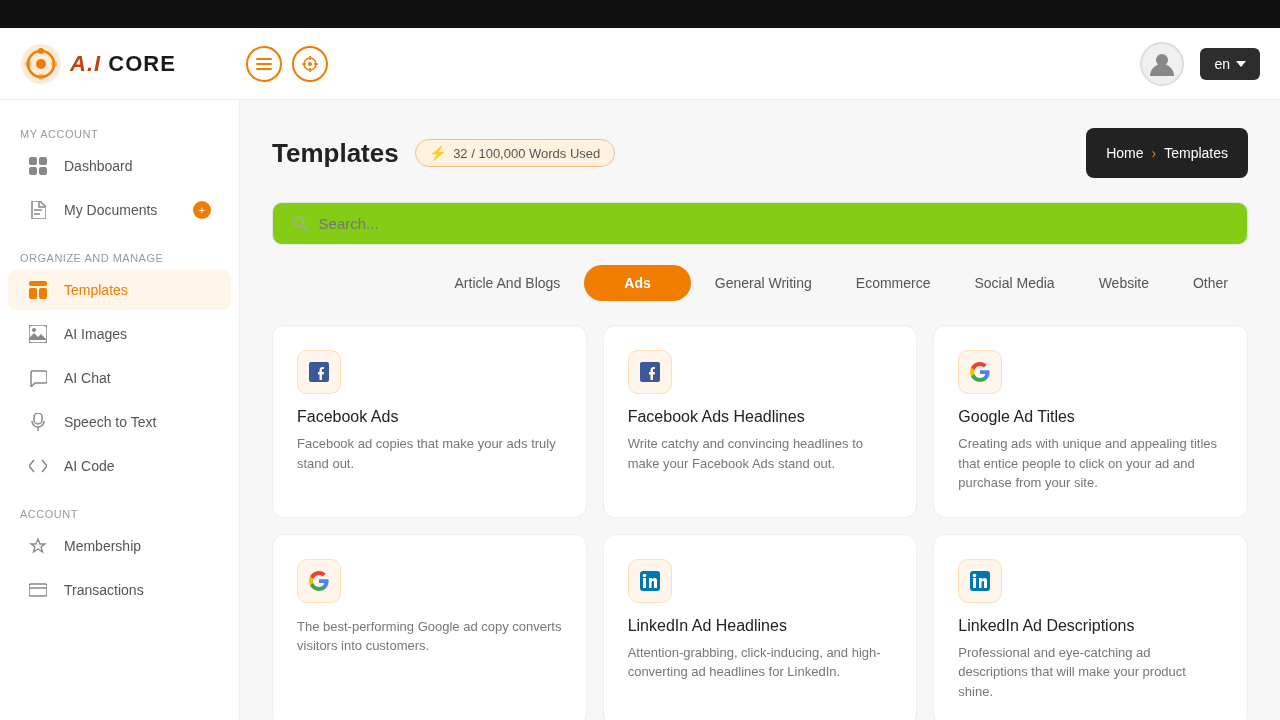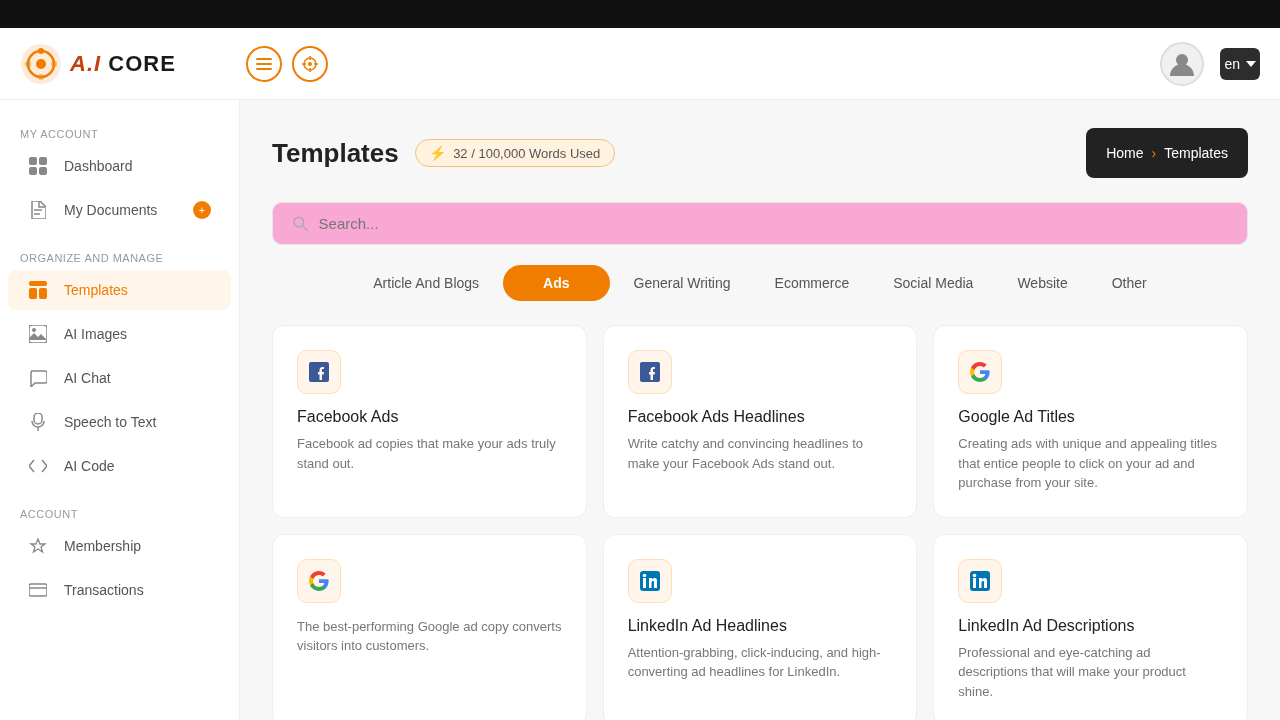--- a/index.html
+++ b/index.html
@@ -11,21 +11,21 @@
     
     .header { background: #fff; height: 72px; display: flex; align-items: center; padding: 0 20px; border-bottom: 1px solid #eee; flex-shrink: 0; gap: 16px; }
     .logo-area { display: flex; align-items: center; gap: 8px; width: 210px; }
     .logo-icon { width: 42px; height: 42px; }
     .logo-text { font-size: 22px; font-weight: 800; color: #1a1a1a; letter-spacing: 1px; }
     .logo-text span { color: #c2410c; font-style: italic; }
     .header-controls { display: flex; gap: 10px; }
     .header-btn { width: 36px; height: 36px; border-radius: 50%; border: 2px solid #f07c00; background: #fff; display: flex; align-items: center; justify-content: center; cursor: pointer; color: #f07c00; font-size: 14px; }
     .header-spacer { flex: 1; }
     .avatar-btn { width: 44px; height: 44px; border-radius: 50%; border: 2px solid #ddd; background: #f0f0f0; display: flex; align-items: center; justify-content: center; cursor: pointer; overflow: hidden; }
-    .lang-btn { background: #2d2d2d; color: #fff; border: none; border-radius: 6px; padding: 8px 4px; font-size: 14px; cursor: pointer; display: flex; align-items: center; gap: 6px; }
+    .lang-btn { background: #2d2d2d; color: #fff; border: none; border-radius: 6px; padding: 8px 14px; font-size: 14px; cursor: pointer; display: flex; align-items: center; gap: 6px; }
 
     
     .main-layout { display: flex; flex: 1; overflow: hidden; }
 
     
     .sidebar { width: 240px; background: #fff; border-right: 1px solid #eee; padding: 20px 0; display: flex; flex-direction: column; overflow-y: auto; flex-shrink: 0; }
     .sidebar-section-label { font-size: 11px; font-weight: 400; color: #999; text-transform: uppercase; letter-spacing: 0.5px; padding: 8px 20px 4px; }
     .sidebar-item { display: flex; align-items: center; gap: 16px; padding: 10px 20px; cursor: pointer; border-radius: 8px; margin: 2px 8px; color: #555; font-size: 14px; font-weight: 500; transition: background 0.15s; }
     .sidebar-item.active { color: #f07c00; background: #fff5eb; }
     .sidebar-item .icon { width: 20px; height: 20px; display: flex; align-items: center; justify-content: center; font-size: 16px; }
@@ -35,25 +35,25 @@
     .content { flex: 1; padding: 28px 32px; overflow-y: auto; background: #f7f7f7; }
     .page-header { display: flex; align-items: center; justify-content: space-between; margin-bottom: 24px; }
     .page-title-area { display: flex; align-items: center; gap: 16px; }
     .page-title { font-size: 26px; font-weight: 700; color: #222; }
     .words-badge { background: #fff3e0; border: 1px solid #f0c080; border-radius: 20px; padding: 5px 14px; font-size: 13px; color: #555; display: flex; align-items: center; gap: 6px; }
     .words-badge .bolt { color: #f07c00; font-size: 14px; }
     .breadcrumb { background: #222; color: #fff; border-radius: 8px; padding: 17px 20px; font-size: 14px; display: flex; align-items: center; gap: 8px; }
     .breadcrumb .arrow { color: #f07c00; }
 
     
-    .search-bar { background: #f9a8d4; border: 1px solid #e5e5e5; border-radius: 10px; padding: 12px 20px; display: flex; align-items: center; gap: 10px; margin-bottom: 20px; }
+    .search-bar { background: #84cc16; border: 1px solid #e5e5e5; border-radius: 10px; padding: 12px 20px; display: flex; align-items: center; gap: 10px; margin-bottom: 20px; }
     .search-bar input { border: none; outline: none; font-size: 15px; color: #555; width: 100%; background: transparent; }
 
     
-    .filter-tabs { display: flex; align-items: center; justify-content: center; gap: 4px; margin-bottom: 24px; }
+    .filter-tabs { display: flex; align-items: center; justify-content: flex-end; gap: 4px; margin-bottom: 24px; }
     .filter-tab { padding: 10px 20px; border-radius: 30px; font-size: 14px; color: #555; cursor: pointer; border: none; background: transparent; font-weight: 500; }
     .filter-tab.active { background: #f07c00; color: #fff; font-weight: 600; padding: 10px 40px; }
 
     
     .cards-grid { display: grid; grid-template-columns: repeat(3, 1fr); gap: 16px; }
     .card { background: #fff; border-radius: 12px; padding: 24px; border: 1px solid #eee; cursor: pointer; transition: box-shadow 0.2s; }
     .card-icon { width: 44px; height: 44px; border-radius: 10px; background: #fff5eb; display: flex; align-items: center; justify-content: center; margin-bottom: 14px; font-size: 20px; font-weight: 700; color: #f07c00; border: 1px solid #fde0b8; }
     .card-title { font-size: 16px; font-weight: 400; color: #222; margin-bottom: 8px; }
     .card-desc { font-size: 13px; color: #777; line-height: 1.5; }
 

